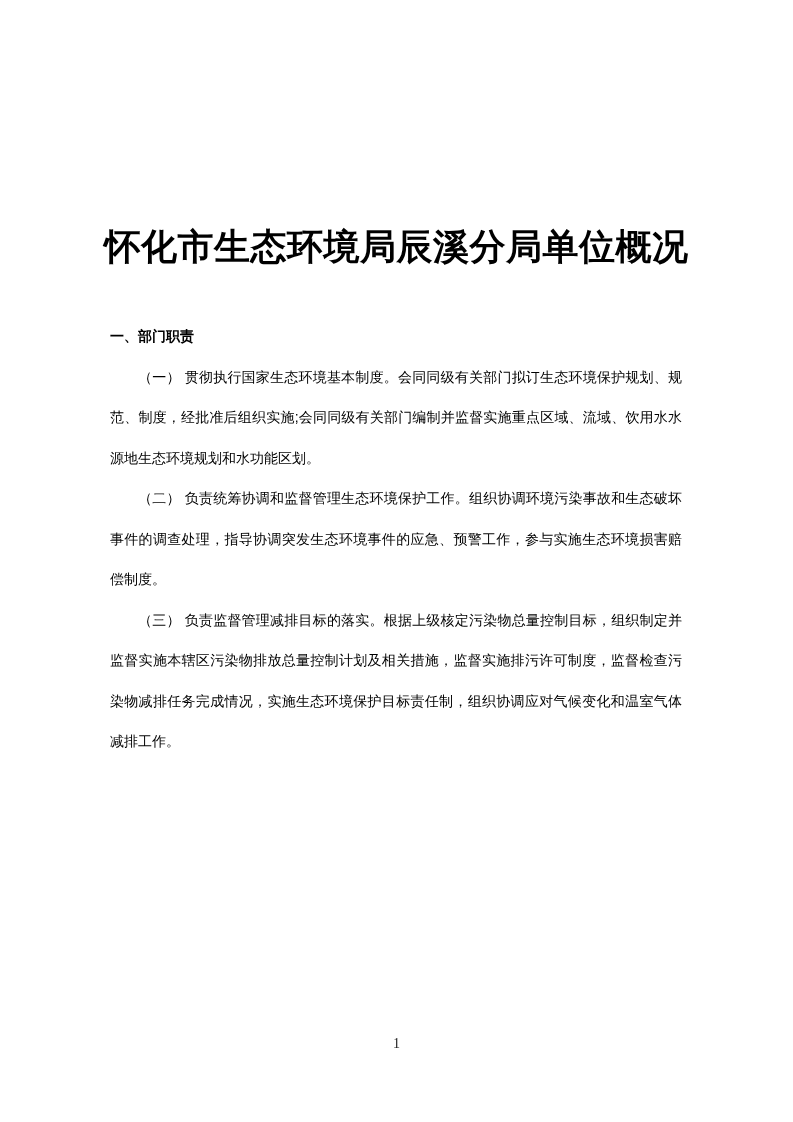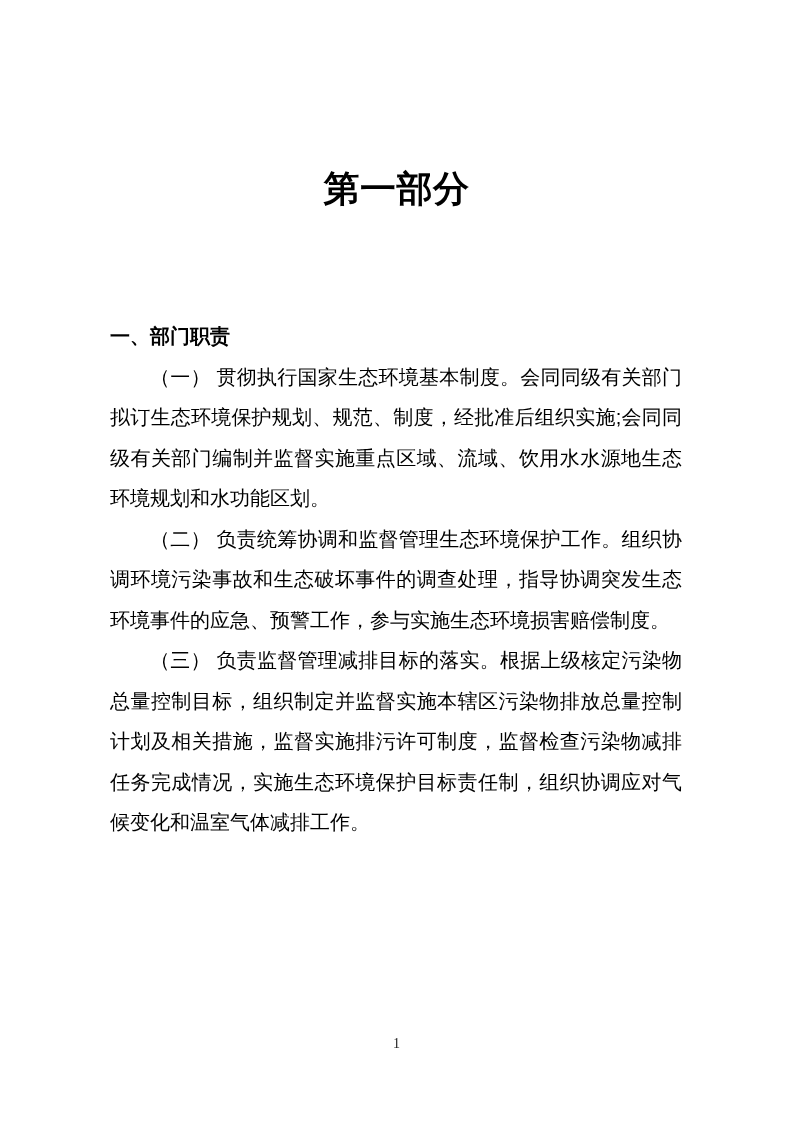--- a/index.html
+++ b/index.html
@@ -27,21 +27,21 @@
       letter-spacing: 0.5px;
       white-space: nowrap;
     }
     .title-part { top: 166px; }
     .title-unit { top: 224px; }
     .body-block {
       position: absolute;
       left: 110px;
       top: 316px;
       width: 572px;
-      font-size: 20px;
+      font-size: 14px;
       line-height: 40.5px;
       text-align: justify;
     }
     .section-heading {
       margin: 0;
       font-weight: 700;
       text-align: left;
     }
     .para {
       margin: 0;
@@ -58,22 +58,22 @@
       font-family: "Liberation Serif", "DejaVu Serif", serif;
       font-size: 14px;
       color: #1a1a1a;
     }
   </style>
 </head>
 <body>
 
 <div class="page">
 
-  <div class="doc-title title-part">第一部分</div>
 
+  <div class="doc-title title-unit">怀化市生态环境局辰溪分局单位概况</div>
 
   <div class="body-block">
     <p class="section-heading">一、部门职责</p>
     <p class="para">（一） 贯彻执行国家生态环境基本制度。会同同级有关部门拟订生态环境保护规划、规范、制度，经批准后组织实施;会同同级有关部门编制并监督实施重点区域、流域、饮用水水源地生态环境规划和水功能区划。</p>
     <p class="para">（二） 负责统筹协调和监督管理生态环境保护工作。组织协调环境污染事故和生态破坏事件的调查处理，指导协调突发生态环境事件的应急、预警工作，参与实施生态环境损害赔偿制度。</p>
     <p class="para">（三） 负责监督管理减排目标的落实。根据上级核定污染物总量控制目标，组织制定并监督实施本辖区污染物排放总量控制计划及相关措施，监督实施排污许可制度，监督检查污染物减排任务完成情况，实施生态环境保护目标责任制，组织协调应对气候变化和温室气体减排工作。</p>
   </div>
 
   <div class="page-number">1</div>
 

